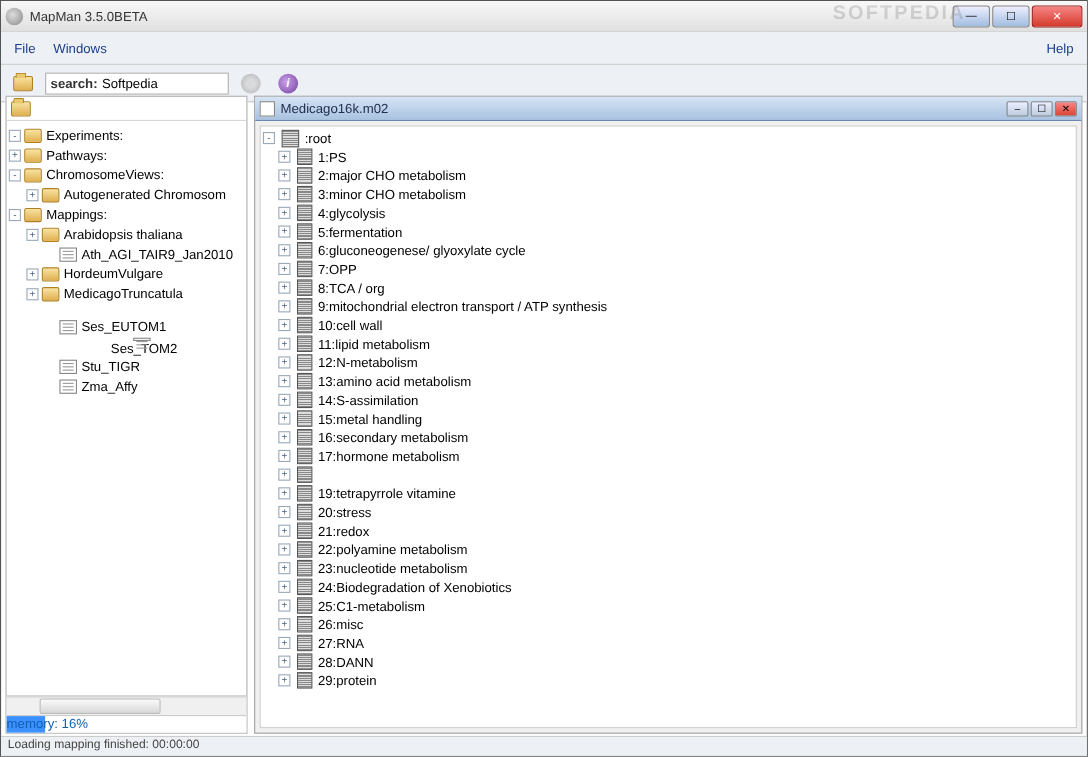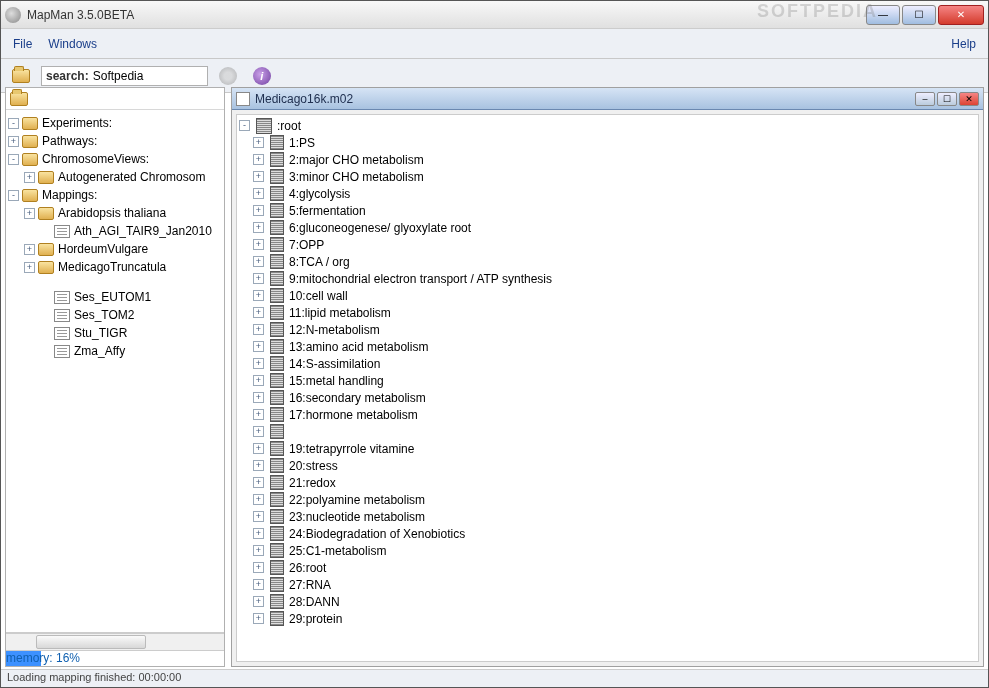--- a/index.html
+++ b/index.html
@@ -148,21 +148,21 @@
           <div class="tree-row" style="padding-left: 16px;">
             <div class="expander">+</div>
             <div class="tree-ico folder"></div>
             <span>MedicagoTruncatula</span>
           </div>
           <div class="tree-row" style="padding-left: 32px; margin-top: 12px;">
             <div class="expander empty"></div>
             <div class="tree-ico doc"></div>
             <span>Ses_EUTOM1</span>
           </div>
-          <div class="tree-row" style="padding-left: 32px;">
+          <div class="tree-row" style="padding-left: 32px; flex-direction: column;">
             <div class="expander empty"></div>
             <div class="tree-ico doc"></div>
             <span>Ses_TOM2</span>
           </div>
           <div class="tree-row" style="padding-left: 32px;">
             <div class="expander empty"></div>
             <div class="tree-ico doc"></div>
             <span>Stu_TIGR</span>
           </div>
           <div class="tree-row" style="padding-left: 32px;">
@@ -220,21 +220,21 @@
               <span class="label">4:glycolysis</span>
             </div>
             <div class="list-row" style="padding-left: 14px;">
               <div class="expander">+</div>
               <div class="bar-ico"></div>
               <span class="label">5:fermentation</span>
             </div>
             <div class="list-row" style="padding-left: 14px;">
               <div class="expander">+</div>
               <div class="bar-ico"></div>
-              <span class="label">6:gluconeogenese/ glyoxylate root</span>
+              <span class="label">6:gluconeogenese/ glyoxylate cycle</span>
             </div>
             <div class="list-row" style="padding-left: 14px;">
               <div class="expander">+</div>
               <div class="bar-ico"></div>
               <span class="label">7:OPP</span>
             </div>
             <div class="list-row" style="padding-left: 14px;">
               <div class="expander">+</div>
               <div class="bar-ico"></div>
               <span class="label">8:TCA / org</span>
@@ -319,21 +319,21 @@
               <span class="label">24:Biodegradation of Xenobiotics</span>
             </div>
             <div class="list-row" style="padding-left: 14px;">
               <div class="expander">+</div>
               <div class="bar-ico"></div>
               <span class="label">25:C1-metabolism</span>
             </div>
             <div class="list-row" style="padding-left: 14px;">
               <div class="expander">+</div>
               <div class="bar-ico"></div>
-              <span class="label">26:root</span>
+              <span class="label">26:misc</span>
             </div>
             <div class="list-row" style="padding-left: 14px;">
               <div class="expander">+</div>
               <div class="bar-ico"></div>
               <span class="label">27:RNA</span>
             </div>
             <div class="list-row" style="padding-left: 14px;">
               <div class="expander">+</div>
               <div class="bar-ico"></div>
               <span class="label">28:DANN</span>

